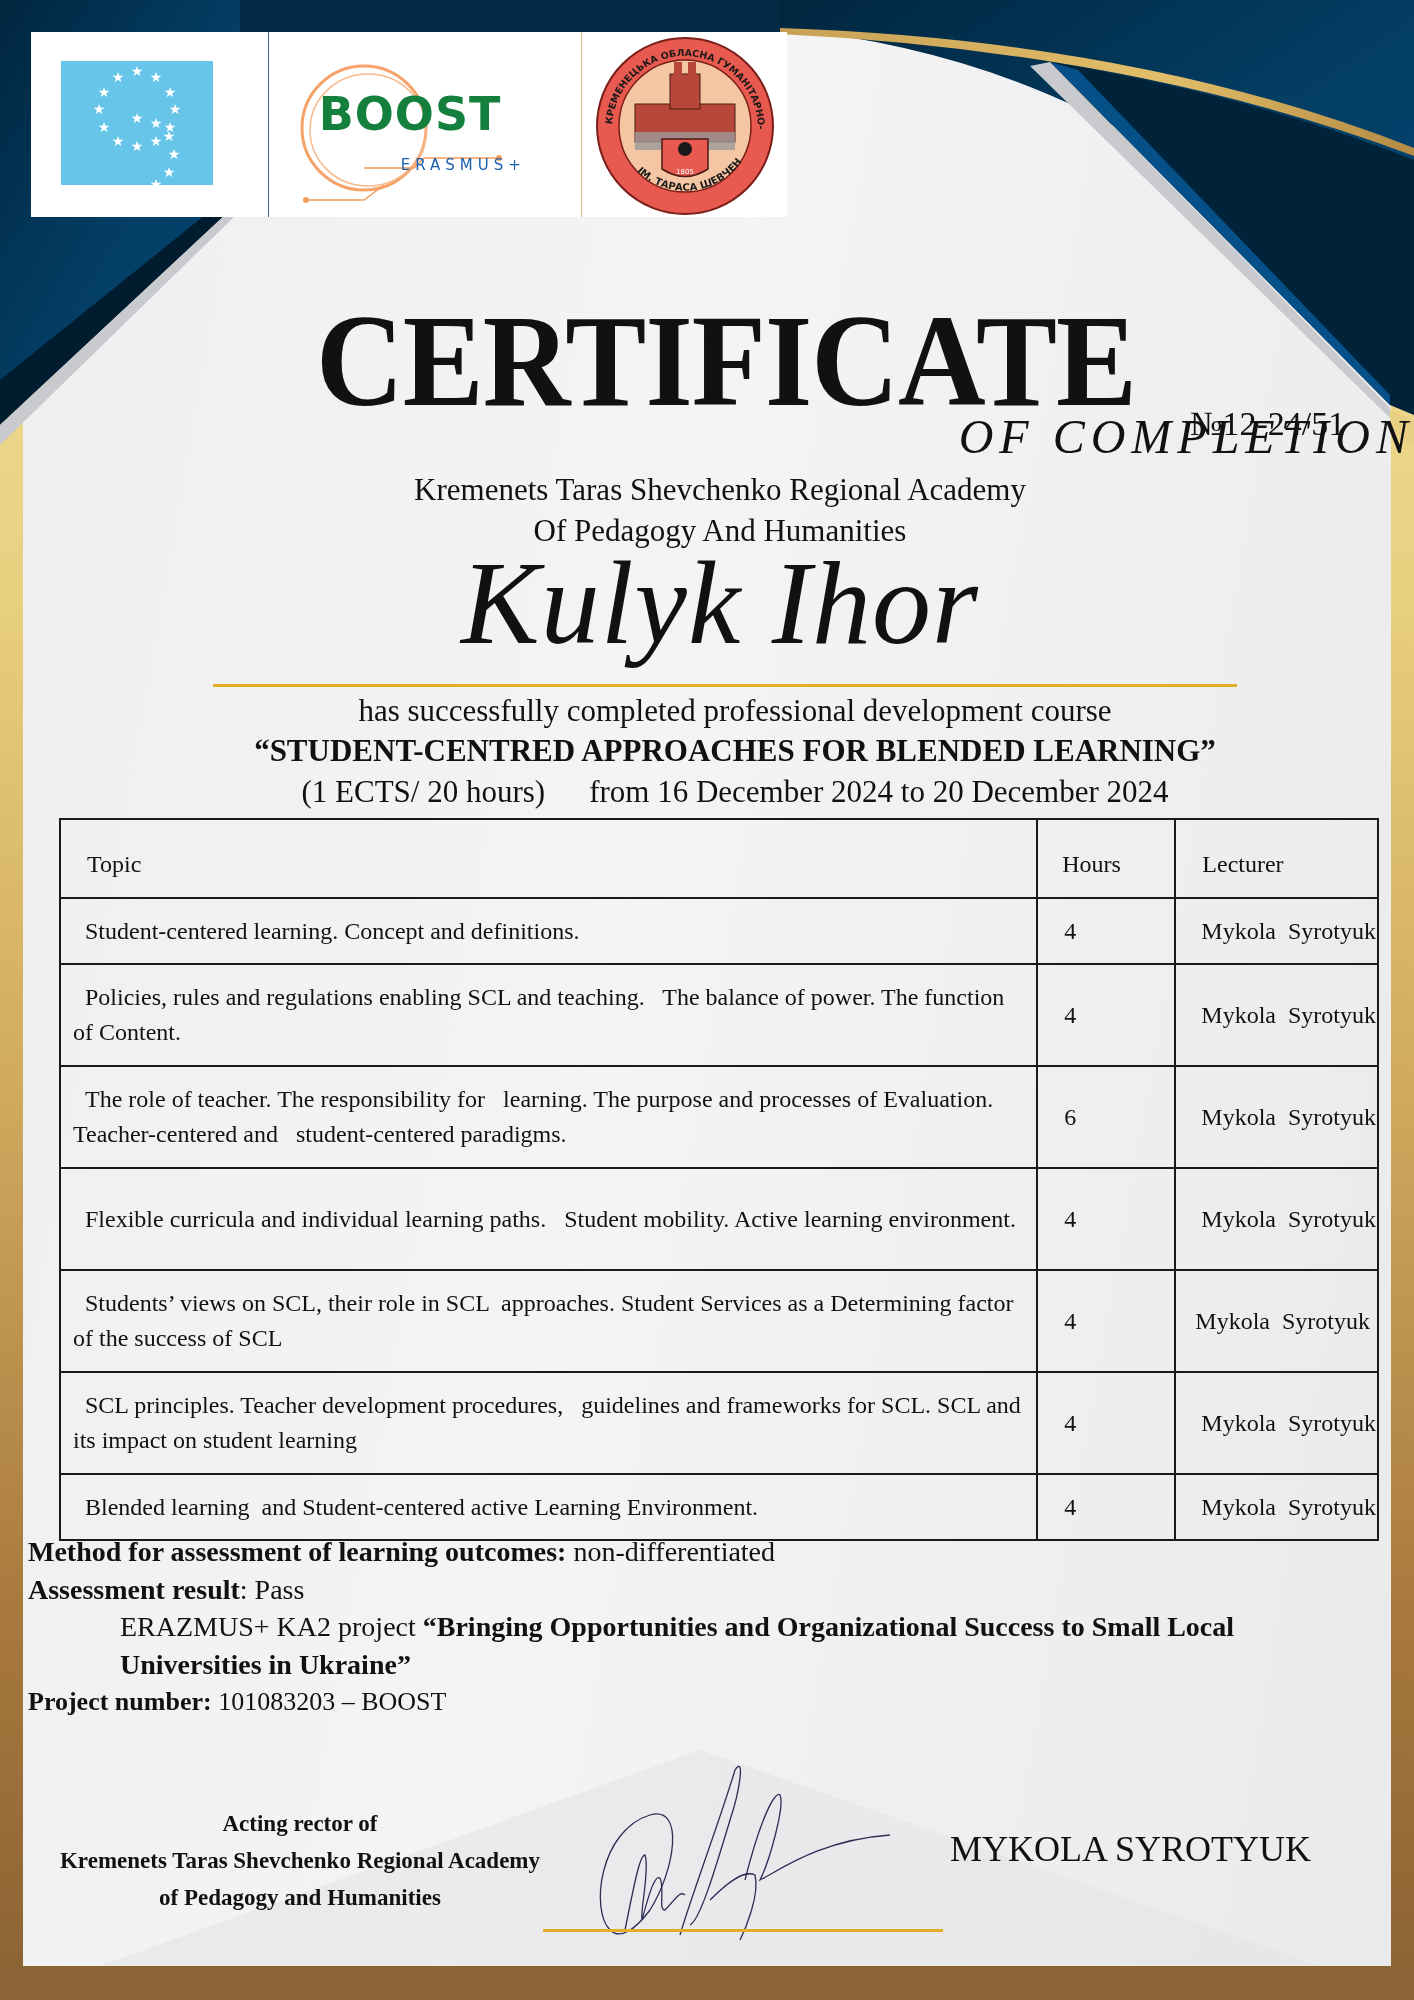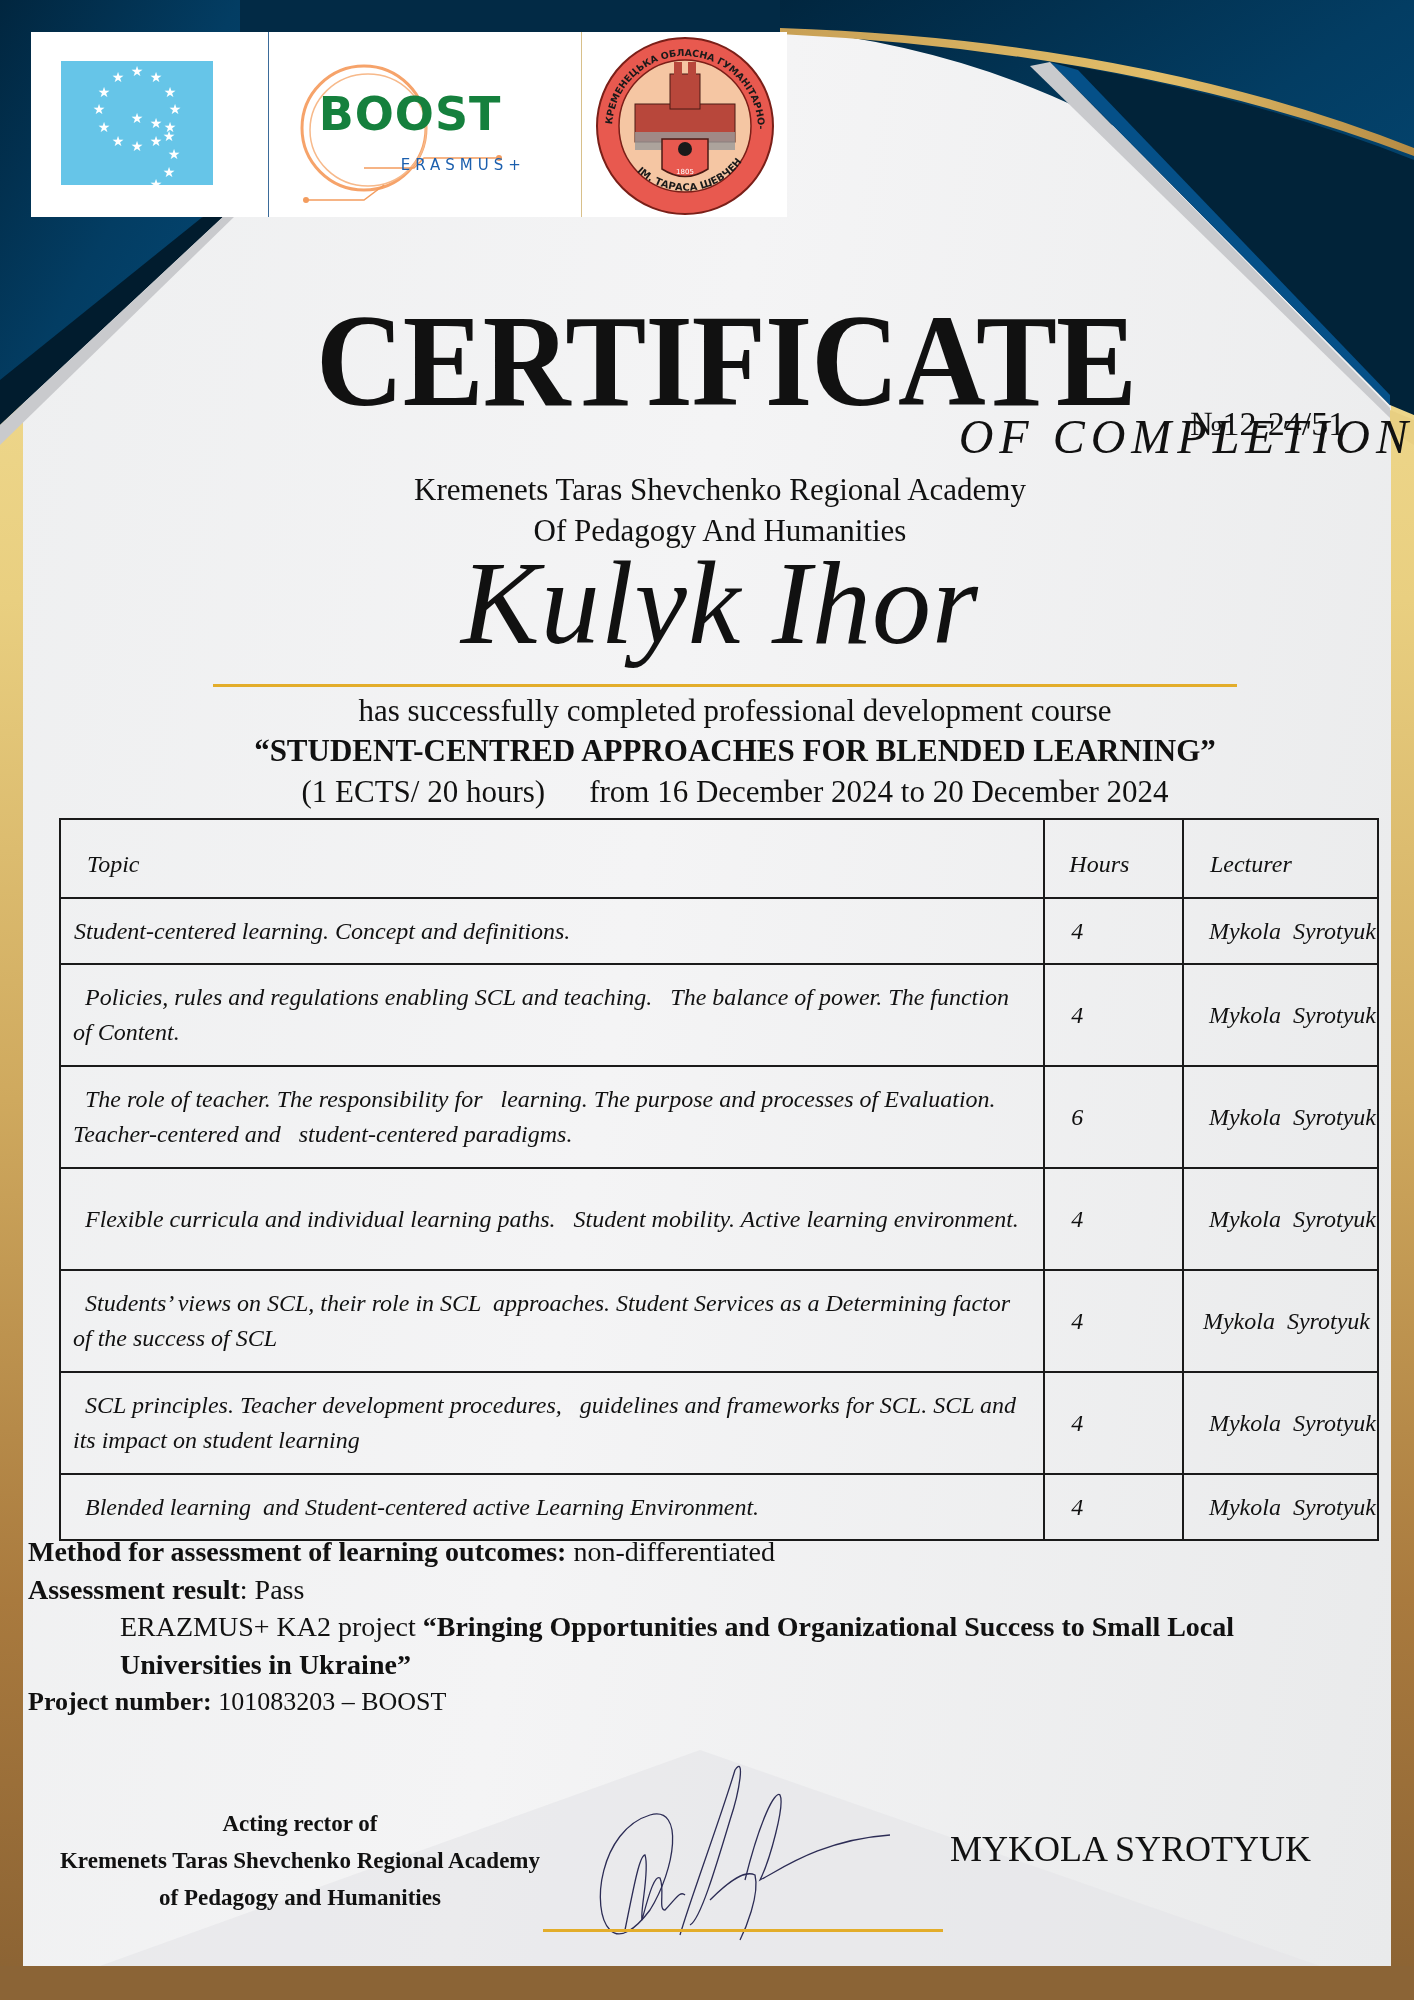--- a/index.html
+++ b/index.html
@@ -74,21 +74,21 @@
     position: absolute; left: 0; width: 1414px; text-align: center; font-size: 31px; line-height: 1;
   }
   .course-title { font-weight: bold; font-size: 31px; }
   .ects-line span.gap { display: inline-block; width: 44px; }
 
   table.topics {
     position: absolute; left: 59px; top: 818px; width: 1320px;
     border-collapse: collapse; font-size: 24px;
   }
   table.topics td {
-    border: 2px solid #1a1a1a; vertical-align: middle; line-height: 1.45; font-style: italic;
+    border: 2px solid #1a1a1a; vertical-align: middle; line-height: 1.45;
   }
   .col-topic { width: 950px; padding: 0 12px 0 12px; }
   .col-hours { width: 110px; padding-left: 26px; }
   .col-lect { padding-left: 25px; }
   .hdr td { height: 64px; vertical-align: top; padding-top: 12px; }
 
   .assessment {
     position: absolute; left: 0; width: 1414px; top: 1533px; text-align: left;
     font-size: 28px; line-height: 37.5px;
   }
@@ -227,21 +227,21 @@
 </div>
 
 <table class="topics">
   <tbody>
       <tr class="hdr">
     <td class="col-topic" style="padding-left:26px">Topic</td>
     <td class="col-hours" style="padding-left:24px">Hours</td>
     <td class="col-lect" style="padding-left:26px">Lecturer</td>
   </tr>
   <tr style="height:66px">
-    <td class="col-topic" style="padding-left:13px; white-space:pre-wrap">Student-centered learning. Concept and definitions.</td>
+    <td class="col-topic" style="padding-left:24px; white-space:pre-wrap">Student-centered learning. Concept and definitions.</td>
     <td class="col-hours">4</td>
     <td class="col-lect" style="white-space:pre">Mykola  Syrotyuk</td>
   </tr>
   <tr style="height:102px">
     <td class="col-topic" style="white-space:pre-wrap">  Policies, rules and regulations enabling SCL and teaching.   The balance of power. The function of Content.</td>
     <td class="col-hours">4</td>
     <td class="col-lect" style="white-space:pre">Mykola  Syrotyuk</td>
   </tr>
   <tr style="height:102px">
     <td class="col-topic" style="white-space:pre-wrap">  The role of teacher. The responsibility for   learning. The purpose and processes of Evaluation. Teacher-centered and   student-centered paradigms.</td>

